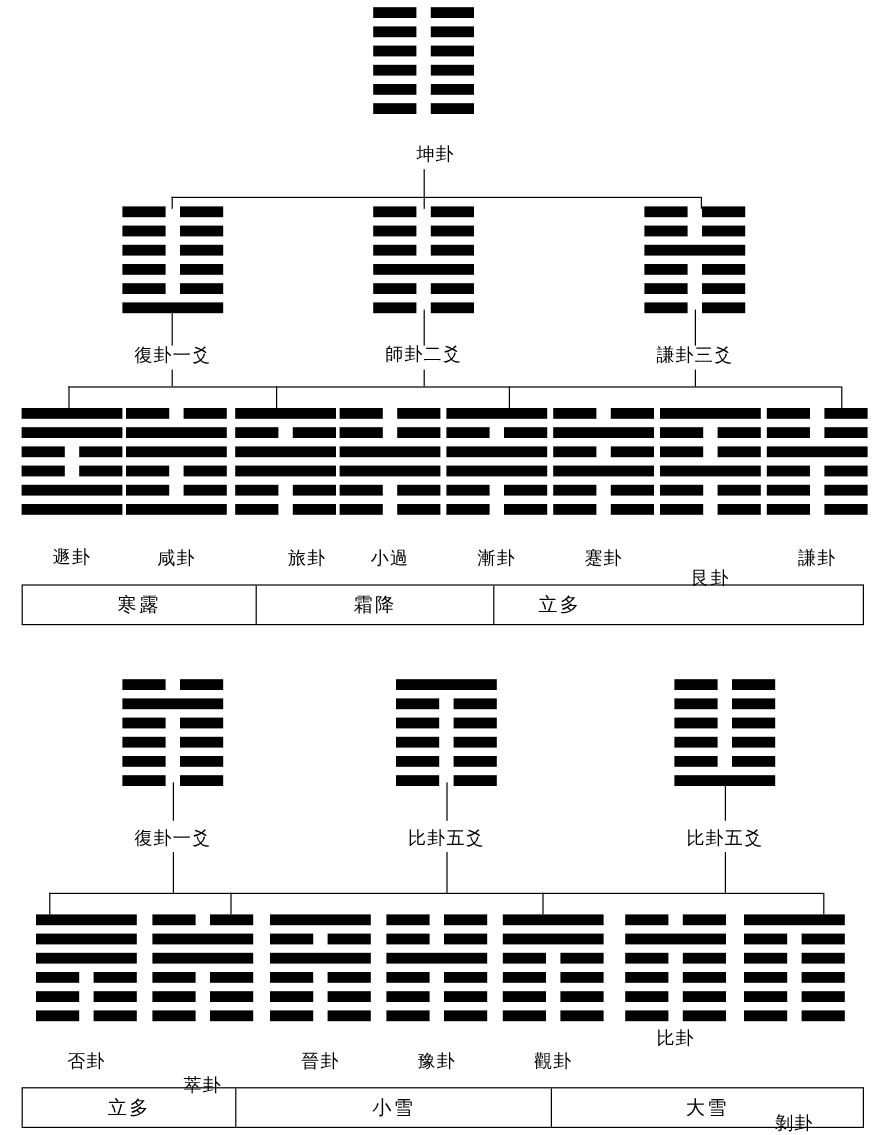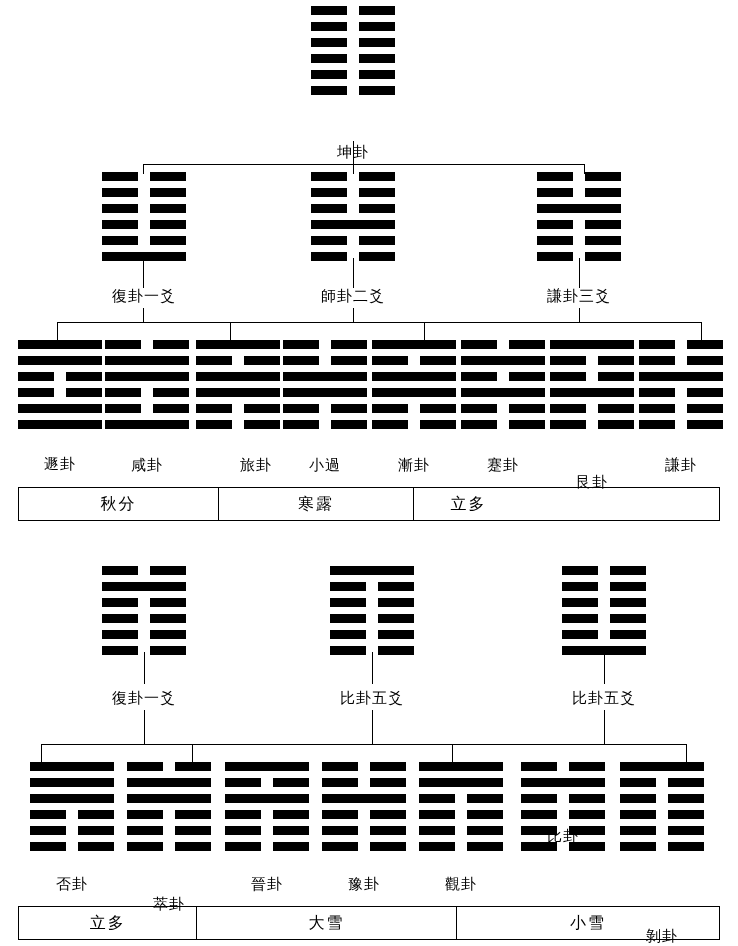--- a/index.html
+++ b/index.html
@@ -101,21 +101,21 @@
       </div>
     <div class="line yin">
         <span class="seg"></span>
         <span class="seg"></span>
       </div>
     <div class="line yin">
         <span class="seg"></span>
         <span class="seg"></span>
       </div>
   </div>
-  <div class="lbl" style="left:313px; top:120px; width:80px;margin-top:24px;">坤卦</div>
+  <div class="lbl" style="left:323px; top:120px; width:80px;">坤卦</div>
 
   <div class="ln v" style="left:353px; top:141px; height:23px;"></div>
   <div class="ln h" style="left:143px; top:164px; width:441px;"></div>
   <div class="ln v" style="left:143px; top:164px; height:10px;"></div>
   <div class="ln v" style="left:353px; top:164px; height:10px;"></div>
   <div class="ln v" style="left:584px; top:164px; height:10px;"></div>
 
   <div class="hex" style="left:102px; top:172px;">
     <div class="line yin">
         <span class="seg"></span>
@@ -408,22 +408,22 @@
         <span class="seg"></span>
       </div>
     <div class="line yin">
         <span class="seg"></span>
         <span class="seg"></span>
       </div>
   </div>
   <div class="lbl" style="left:641px; top:457px; width:80px;">謙卦</div>
 
   <div class="seasons" style="left:18px; top:487px; width:702px;">
-    <div class="cell" style="width:200px;">秋分</div>
     <div class="cell" style="width:195px;">寒露</div>
+    <div class="cell" style="width:198px;">霜降</div>
     <div class="cell" style="width:109px;">立多</div>
   </div>
 
   <div class="hex" style="left:102px; top:566px;">
     <div class="line yin">
         <span class="seg"></span>
         <span class="seg"></span>
       </div>
     <div class="line yang">
         <span class="seg"></span>
@@ -662,21 +662,21 @@
       </div>
     <div class="line yin">
         <span class="seg"></span>
         <span class="seg"></span>
       </div>
     <div class="line yin">
         <span class="seg"></span>
         <span class="seg"></span>
       </div>
   </div>
-  <div class="lbl" style="left:523px; top:828px; width:80px;font-family:Liberation Serif, serif;">比卦</div>
+  <div class="lbl" style="left:523px; top:858px; width:80px;font-family:Liberation Serif, serif;">比卦</div>
 
   <div class="hex" style="left:620px; top:762px;">
     <div class="line yang">
         <span class="seg"></span>
       </div>
     <div class="line yin">
         <span class="seg"></span>
         <span class="seg"></span>
       </div>
     <div class="line yin">
@@ -693,17 +693,17 @@
       </div>
     <div class="line yin">
         <span class="seg"></span>
         <span class="seg"></span>
       </div>
   </div>
   <div class="lbl" style="left:622px; top:928px; width:80px;text-align:center;">剝卦</div>
 
   <div class="seasons" style="left:18px; top:906px; width:702px;">
     <div class="cell" style="width:179px;">立多</div>
+    <div class="cell" style="width:263px;">小雪</div>
     <div class="cell" style="width:260px;">大雪</div>
-    <div class="cell" style="width:263px;">小雪</div>
   </div>
 
 </div>
 
 </body></html>

